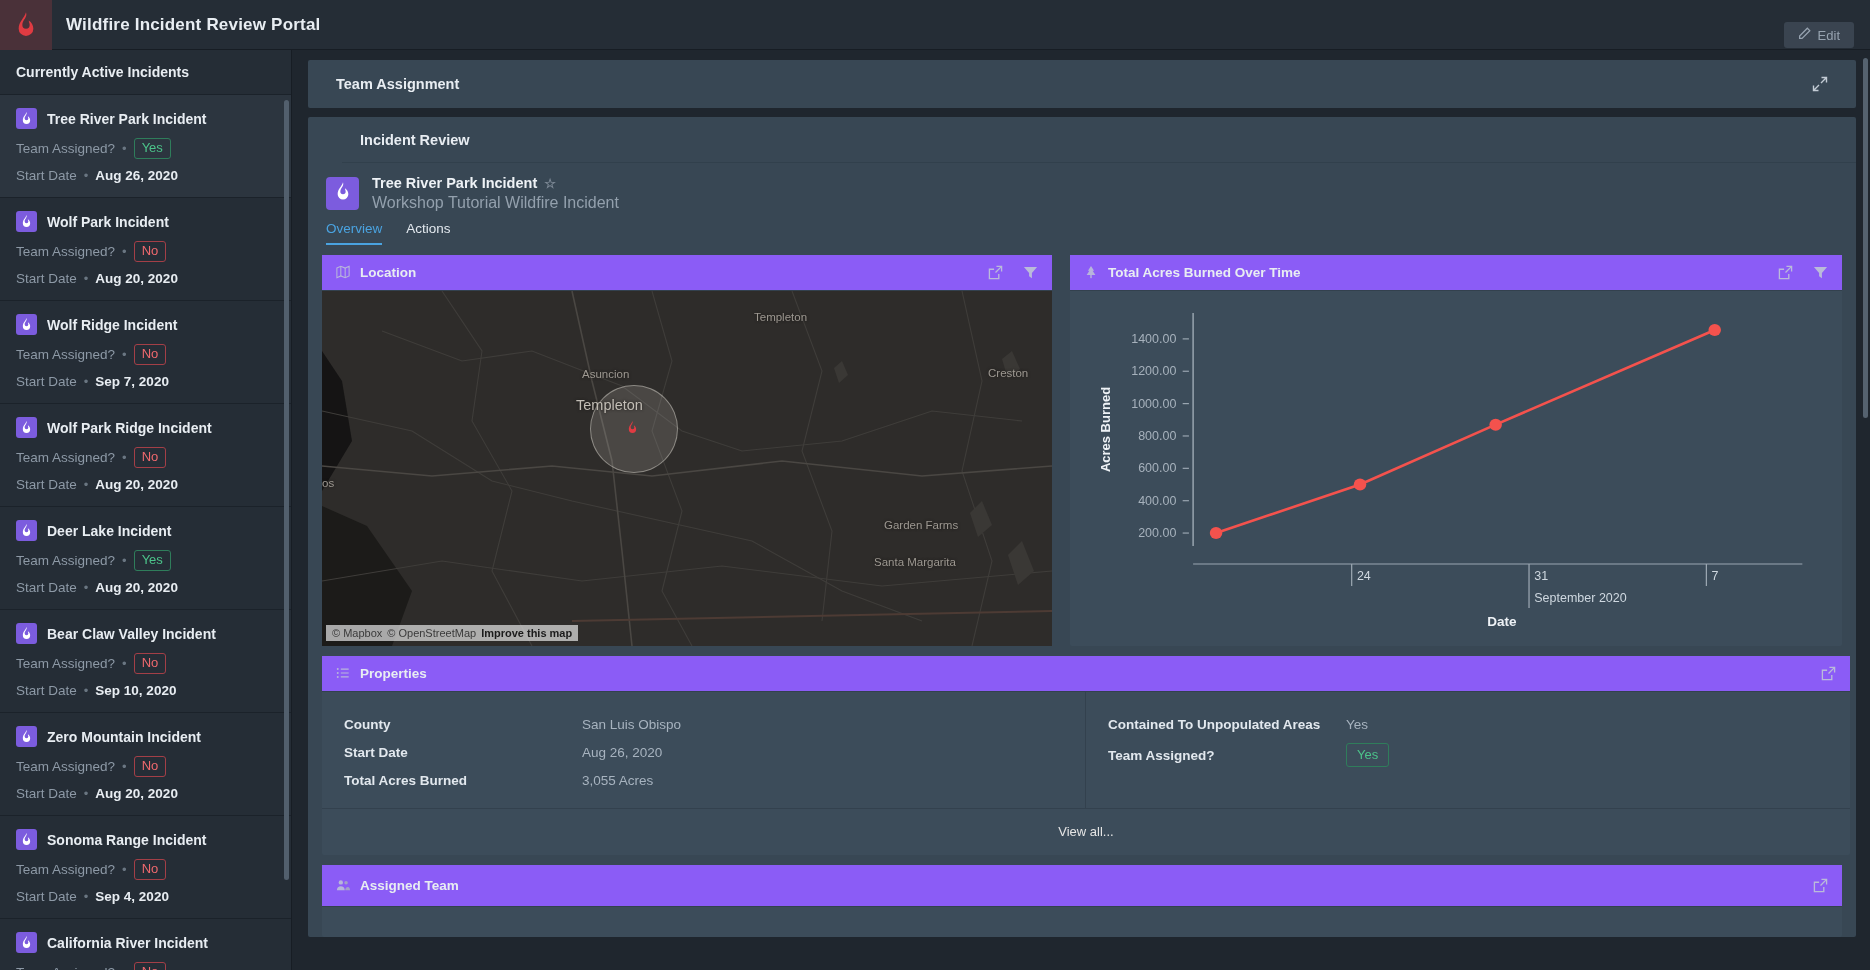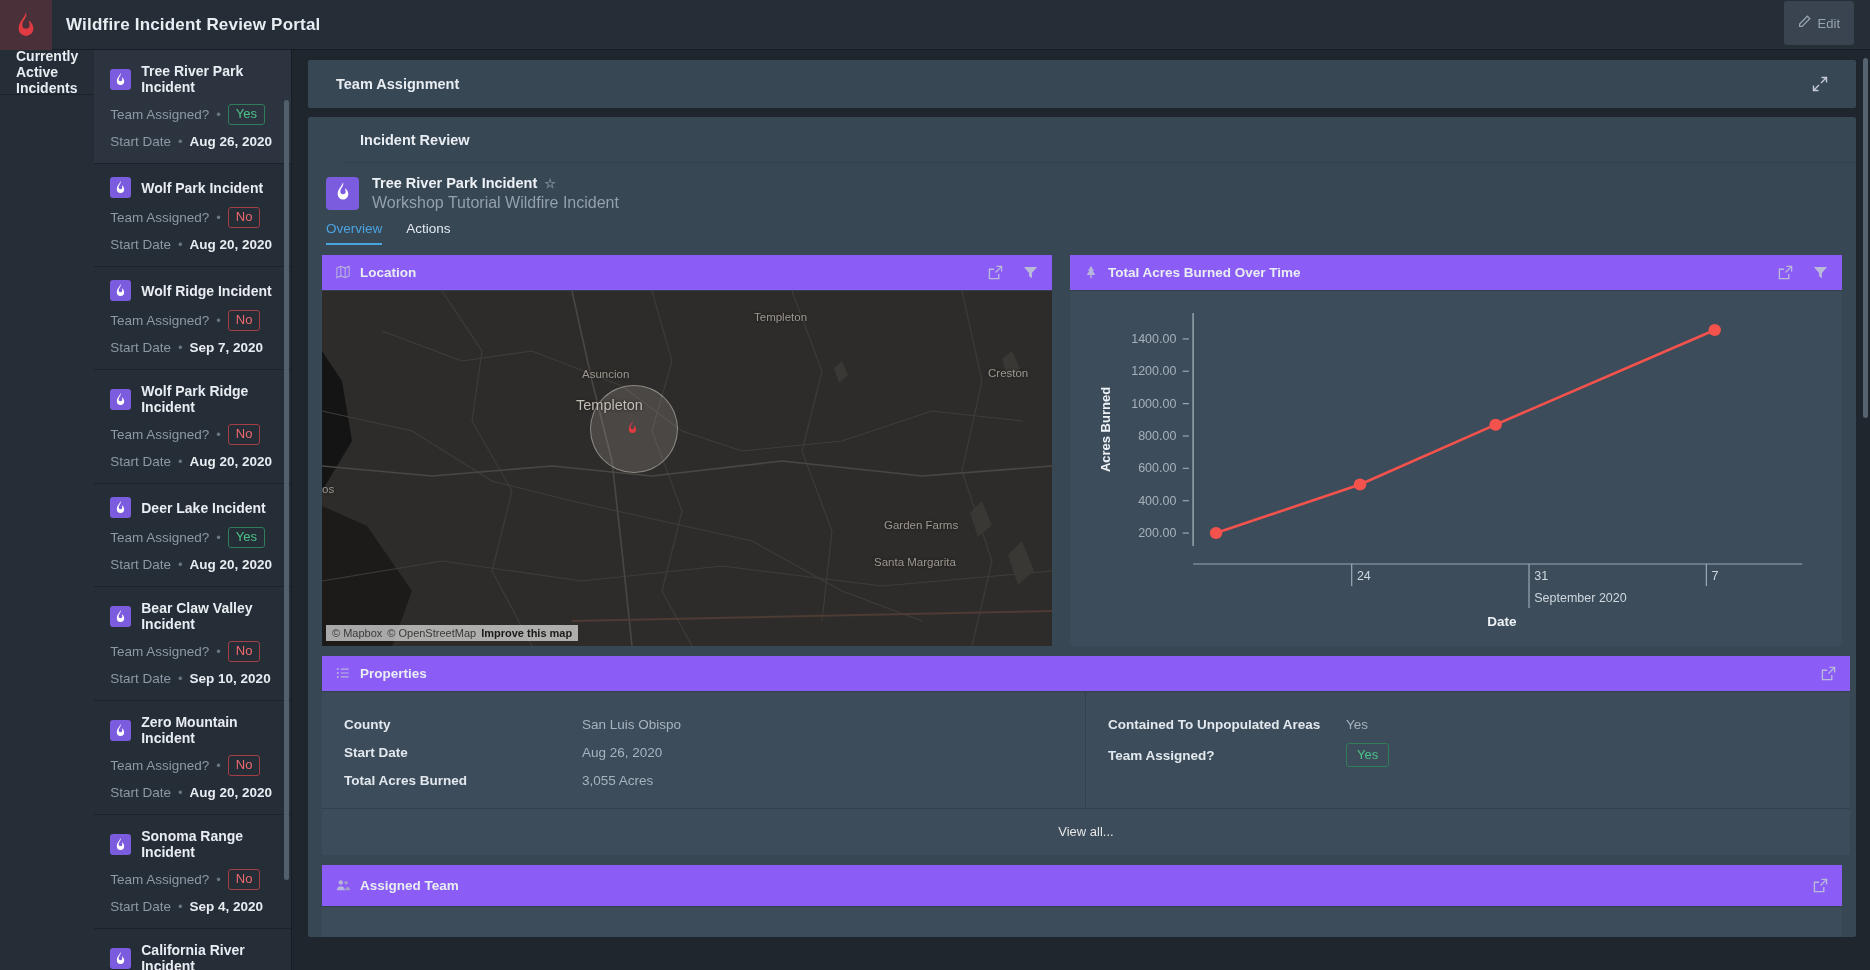--- a/index.html
+++ b/index.html
@@ -24,38 +24,38 @@
     background: #4a3139;
     display: flex; align-items: center; justify-content: center;
   }
   .logo-flame { width: 22px; height: 26px; display:block; }
   .app-title {
     margin-left: 14px;
     color: #e8edf2; font-size: 17px; font-weight: bold;
     letter-spacing: .2px;
   }
   .edit-btn {
-    position: absolute; right: 16px; top: 1px;
-    height: 44px; padding: 0 14px;
+    position: absolute; right: 16px; top: 22px;
+    height: 26px; padding: 0 14px;
     background: #3a4450; border: none; border-radius: 3px;
     color: #97a3b0; font-size: 13px; font-family: inherit;
     display: flex; align-items: center; gap: 7px;
     cursor: pointer;
   }
   .edit-btn svg { width: 13px; height: 13px; }
 
   
   .body-split { flex: 1 1 auto; display: flex; min-height: 0; }
 
   
   .sidebar {
     width: 292px; flex: 0 0 292px;
     background: #252d36;
     border-right: 1px solid #171d24;
-    display: flex; 
+    display: flex; flex-direction: column;
     position: relative;
     justify-content: space-between;
   }
   .sidebar-head {
     height: 45px; flex: 0 0 45px;
     display: flex; align-items: center;
     padding: 0 16px;
     color: #e8edf2; font-size: 14px; font-weight: bold;
     border-bottom: 1px solid #1b222a;
   }
@@ -508,21 +508,21 @@
                     <path d="M12 0c2 6-4 8-4 14a4 4 0 0 0 8 0c0-2-1-3-1-5 3 2 5 5 5 9a8 8 0 1 1-16 0C4 10 10 7 12 0z" fill="#e03b42"></path>
                   </svg>
               </div>
               <div id="map-labels">
                   <div class="map-label" style="left:432px;top:20px;">Templeton</div>
                   <div class="map-label" style="left:260px;top:77px;">Asuncion</div>
                   <div class="map-label" style="left:666px;top:76px;">Creston</div>
                   <div class="map-label big" style="left:254px;top:106px;">Templeton</div>
                   <div class="map-label" style="left:562px;top:228px;">Garden Farms</div>
                   <div class="map-label" style="left:552px;top:265px;">Santa Margarita</div>
-                  <div class="map-label" style="left:0px;top:192px;">os</div>
+                  <div class="map-label" style="left:0px;top:186px;">os</div>
                 </div>
               <div class="attrib">
                 <span>© Mapbox</span>
                 <span>© OpenStreetMap</span>
                 <b>Improve this map</b>
               </div>
             </div>
           </div>
 
           <div class="card chart-card">

